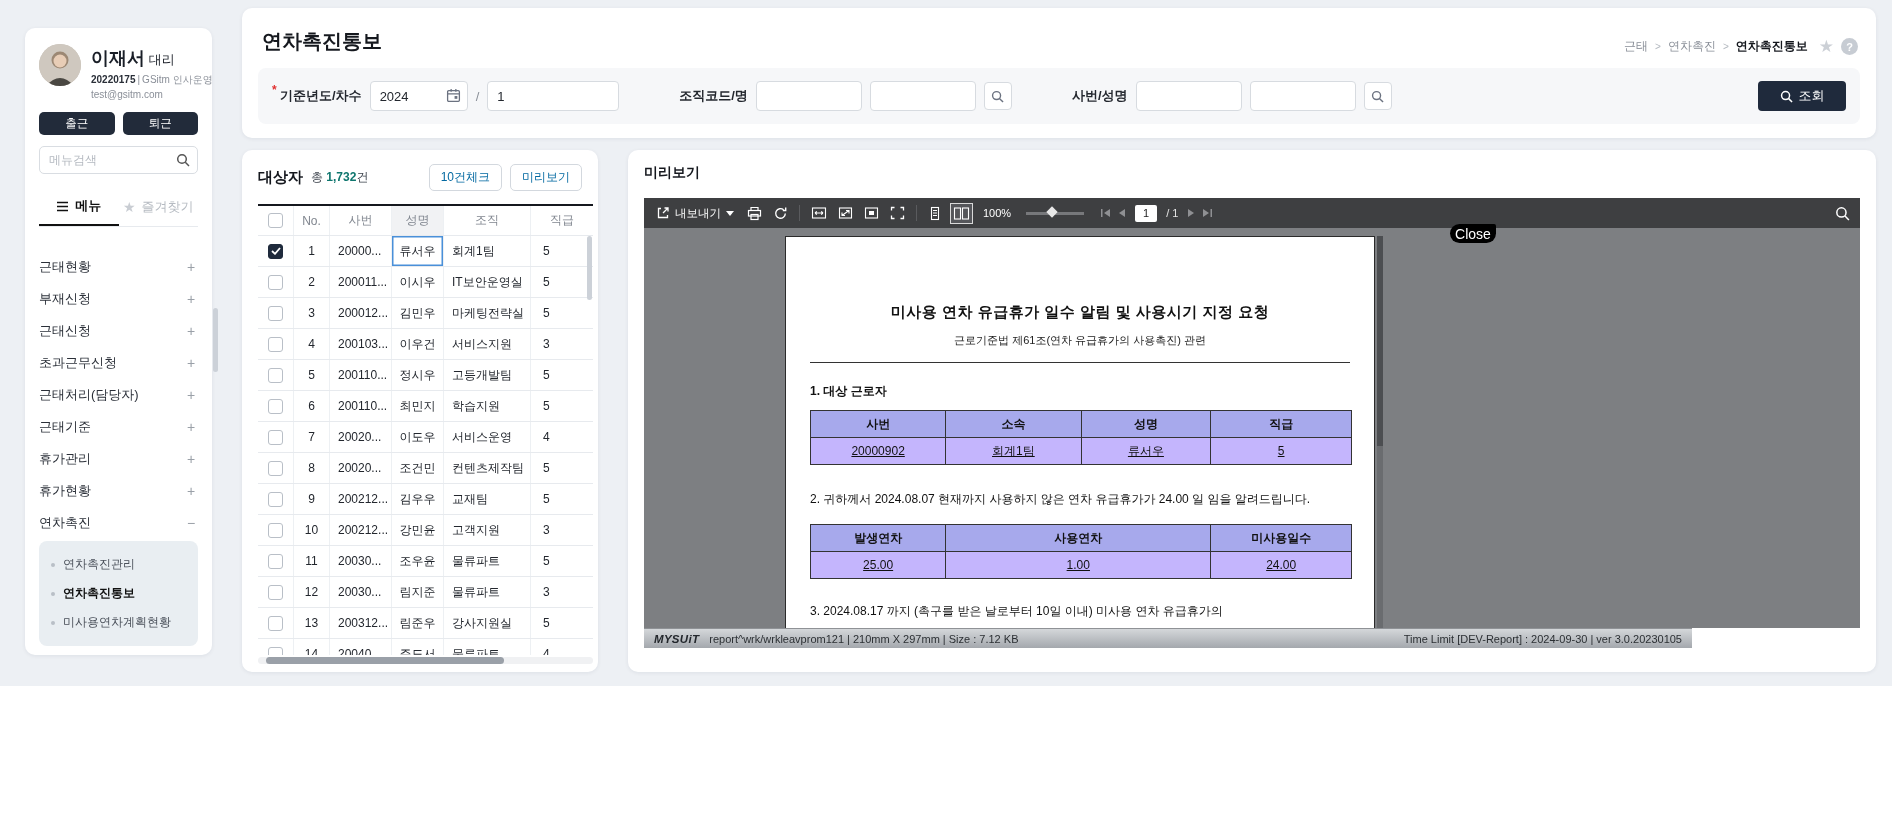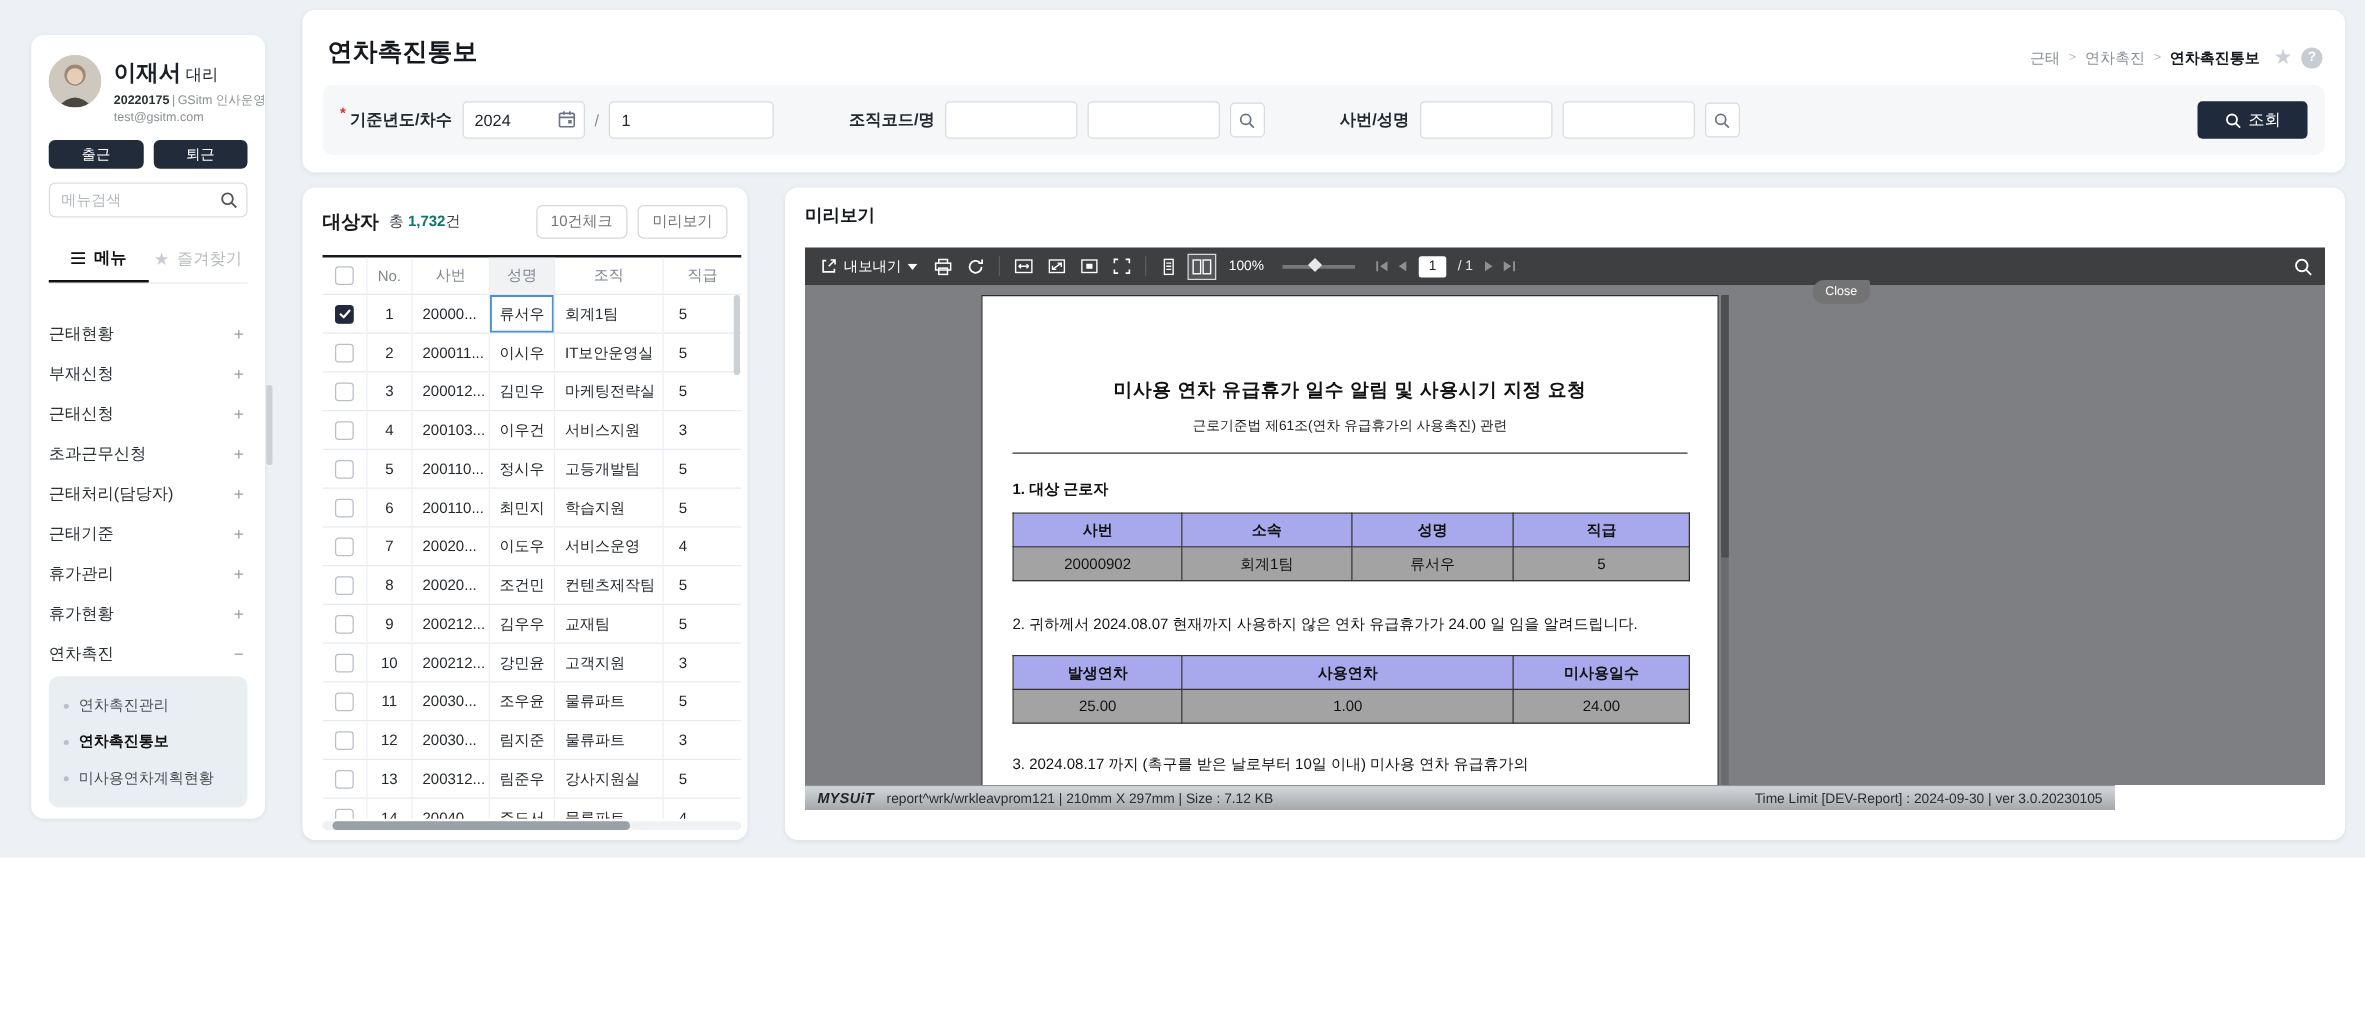--- a/index.html
+++ b/index.html
@@ -54,21 +54,21 @@
   .mini-search { width:28px; height:28px; background:#fff; border:1px solid #d7dbe0; border-radius:4px; display:flex; align-items:center; justify-content:center; color:#6b7280; cursor:pointer; }
   #search-button { margin-left:auto; height:30px; width:88px; background:#1f2a3c; border:none; border-radius:4px; color:#fff; font-size:13px; display:flex; align-items:center; justify-content:center; gap:6px; cursor:pointer; font-family:inherit; }
 
   
   #targets { left:242px; top:150px; width:356px; height:522px; padding:14px 16px; }
   .t-head { display:flex; align-items:center; }
   .t-title { font-size:15px; font-weight:bold; color:#15181e; }
   .t-count { font-size:12px; color:#3c424c; margin-left:8px; }
   .t-count b { color:#0f766e; font-weight:bold; }
   .t-btns { margin-left:auto; display:flex; gap:8px; }
-  .t-btns button { height:27px; padding:0 11px; background:#fff; border:1px solid #d3d8de; border-radius:5px; font-size:12px; color:#737373; cursor:pointer; font-family:inherit; }
+  .t-btns button { height:27px; padding:0 11px; background:#fff; border:1px solid #d3d8de; border-radius:5px; font-size:12px; color:#0369a1; cursor:pointer; font-family:inherit; }
   .table-viewport { position:absolute; left:16px; top:54px; width:335px; height:451px; overflow:hidden; border-top:2px solid #15181e; }
   .trow, .thead { display:flex; border-bottom:1px solid #e7eaee; }
   .thead { height:30px; }
   .trow { height:31px; }
   .td, .th { display:flex; align-items:center; justify-content:center; font-size:12px; color:#23272e; border-right:1px solid #edf0f3; overflow:hidden; white-space:nowrap; }
   .th { color:#80868f; font-size:12px; }
   .c-cb { width:36px; flex:0 0 36px; }
   .c-no { width:36px; flex:0 0 36px; }
   .c-emp { width:62px; flex:0 0 62px; justify-content:flex-start; padding-left:8px; }
   .c-name { width:52px; flex:0 0 52px; }
@@ -100,22 +100,22 @@
   #pv-viewport { position:absolute; left:16px; top:78px; width:1216px; height:400px; background:#7d7f82; overflow:hidden; }
   #doc-page { position:absolute; left:141px; top:8px; width:590px; height:560px; background:#fff; border:1px solid #2b2b2b; }
   #doc-scrollbar { position:absolute; left:733px; top:8px; width:6px; height:392px; background:#6a6c6f; }
   #doc-scrollbar .thumb { position:absolute; top:0; left:0; width:6px; height:210px; background:#4c4e51; }
   .doc-title { margin-top:66px; text-align:center; font-size:15px; font-weight:bold; color:#111; letter-spacing:.5px; }
   .doc-sub { margin-top:11px; text-align:center; font-size:11px; color:#222; }
   .doc-hr { margin:14px 24px 0; border-top:1.5px solid #333; }
   .doc-sec { margin:20px 24px 0; font-size:12px; color:#111; }
   .doc-table { margin:10px 24px 0; width:542px; border-collapse:collapse; border:1.5px solid #333; }
   .doc-table th { background:#a7a9ec; border:1px solid #333; height:27px; font-size:12px; color:#111; font-weight:bold; }
-  .doc-table td { border:1px solid #333; height:27px; font-size:12px; color:#111; text-align:center; background:#a3a3a3; }
-  #close-tip { position:absolute; left:822px; top:74px; width:46px; height:19px; background:#737373; color:#fff; font-size:10px; display:flex; align-items:center; justify-content:center; border-radius:10px 2px 10px 10px; z-index:5; cursor:pointer; }
+  .doc-table td { border:1px solid #333; height:27px; font-size:12px; color:#111; text-align:center; background:#c4b5fd;text-decoration:underline; }
+  #close-tip { position:absolute; left:822px; top:74px; width:46px; height:19px; background:#000000; color:#fff; font-size:14px; display:flex; align-items:center; justify-content:center; border-radius:10px 2px 10px 10px; z-index:5; cursor:pointer; }
   #pv-statusbar { position:absolute; left:16px; top:478px; width:1048px; height:20px; background:linear-gradient(#d4d7da,#a4a8ad); border-top:1px solid #8f9296; display:flex; align-items:center; font-size:11px; color:#2b2f33; padding:0 10px; }
   .brand { font-weight:bold; font-style:italic; font-size:11.5px; letter-spacing:.3px; margin-right:10px; color:#23272c; }
   .sb-right { margin-left:auto; font-size:11px; }
   svg { display:block; }
 </style>
 </head>
 <body>
 
 <div id="root">
   <div id="bg-region"></div>

